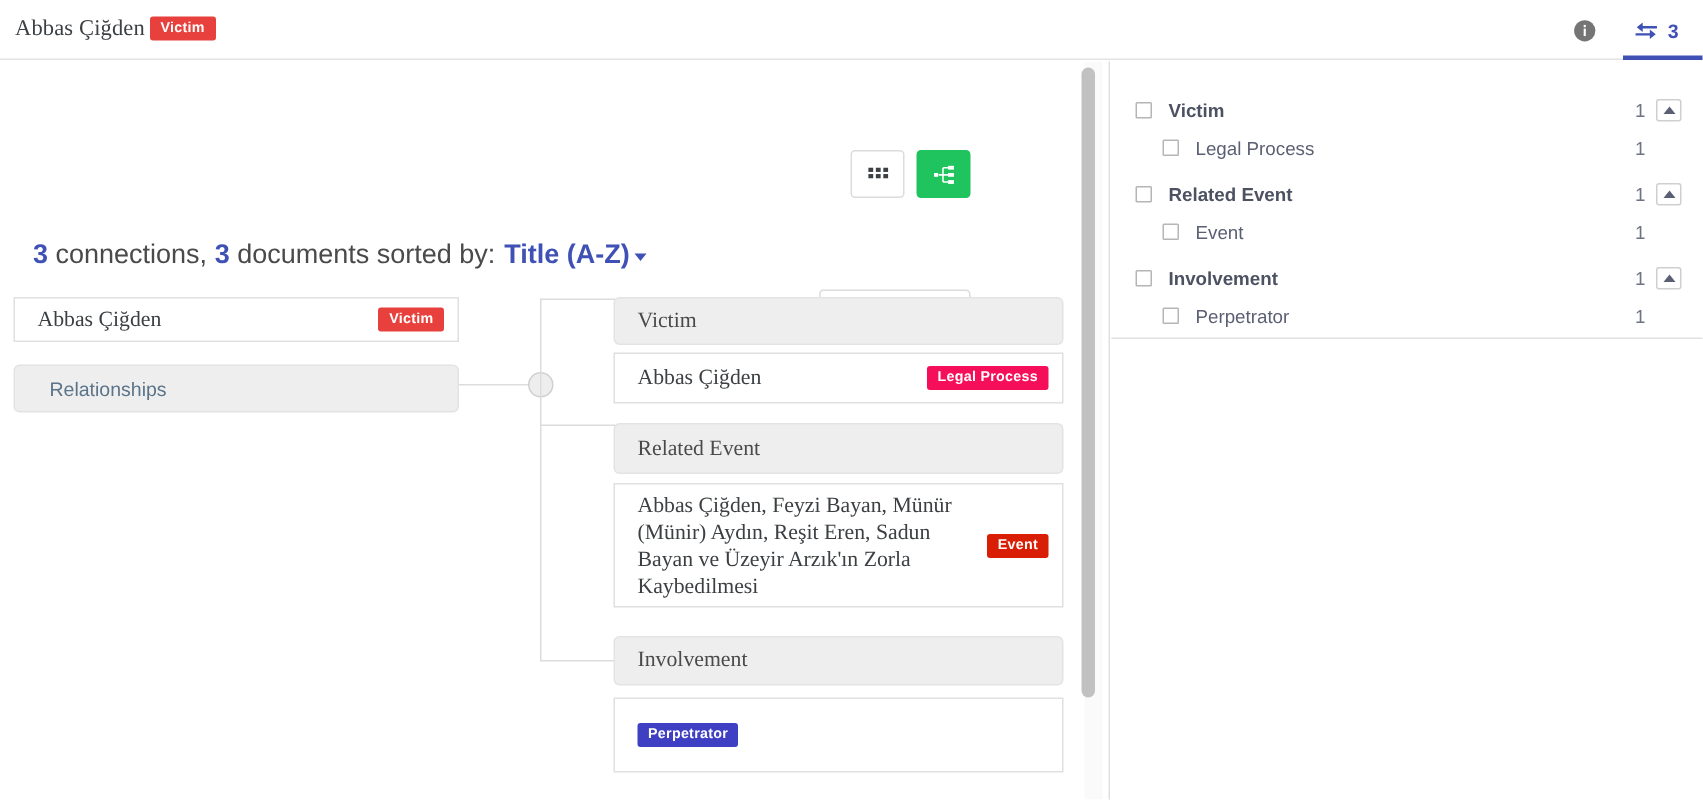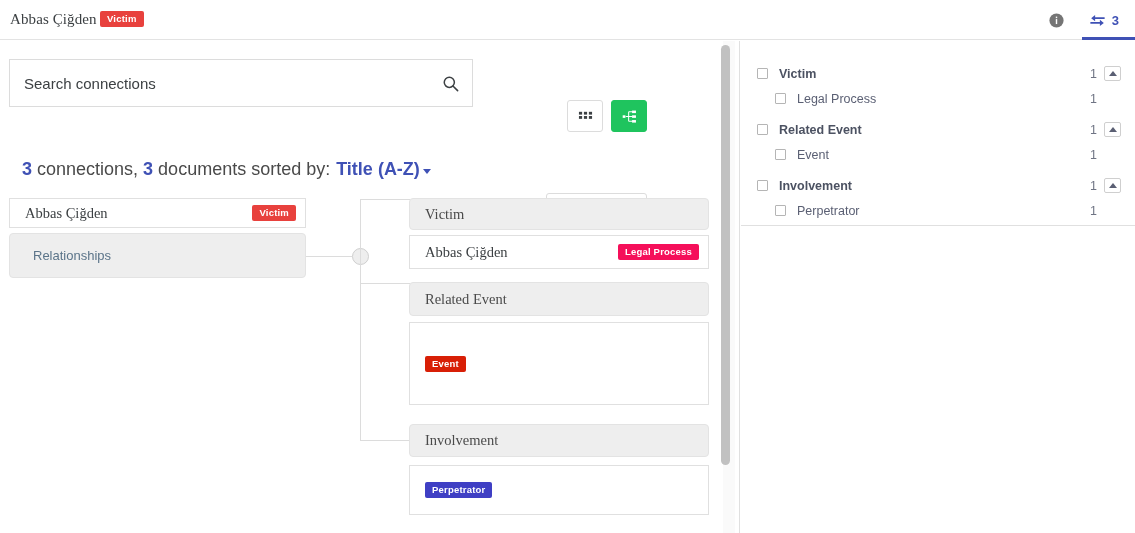--- a/index.html
+++ b/index.html
@@ -361,29 +361,20 @@
         <path d="M15 11 L15 14 L3 14 L3 16 L15 16 L15 19 L20 15 Z" fill="#3f51b5"></path>
       </svg>
       <span class="count">3</span>
       <div class="tab-underline"></div>
     </div>
   </div>
 </div>
 
 <div class="main">
 
-  <div class="search-box">
-    <input class="search-input" type="text" placeholder="Search connections" style="">
-    <div class="search-icon-btn">
-      <svg width="19" height="19" viewBox="0 0 24 24" aria-hidden="true">
-        <circle cx="10.5" cy="10.5" r="6.4" fill="none" stroke="#3c4043" stroke-width="1.9"></circle>
-        <line x1="15.4" y1="15.4" x2="21" y2="21" stroke="#3c4043" stroke-width="2" stroke-linecap="round"></line>
-      </svg>
-    </div>
-  </div>
 
   <div class="meta-line">
     <span class="num">3</span><span> connections, </span><span class="num">3</span><span> documents sorted by:</span><span class="sort"><span>Title (A-Z)</span><i class="caret-down"></i></span>
   </div>
 
   <div class="view-toggle">
     <div class="toggle-btn inactive">
       <svg width="15" height="15" viewBox="0 0 16 16" aria-hidden="true">
         <g fill="#3c4043">
           <rect x="1" y="3" width="3.4" height="3"></rect>
@@ -416,21 +407,21 @@
     <span>Expand</span>
   </div>
 
   <div class="tree">
 
     <div class="node-card" style="left:9px; top:157px; width:297px; height:30px;">
       <span class="card-text">Abbas Çiğden</span>
       <span class="badge" style="background:#e8413d;">Victim</span>
     </div>
 
-    <div class="rel-card" style="left:9px; top:192px; width:297px; height:45px;padding-left:23px;">
+    <div class="rel-card" style="left:9px; top:202px; width:297px; height:32px;padding-left:23px;">
       <span>Relationships</span>
     </div>
 
     <div class="line hline" style="left:306px; top:215px; width:46px;"></div>
     <div class="hub" style="left:352px; top:207px;"></div>
 
     <div class="line vline" style="left:360px; top:158px; height:241px;"></div>
 
     <div class="line hline" style="left:360px; top:158px; width:50px;"></div>
     <div class="line hline" style="left:360px; top:242px; width:50px;"></div>
@@ -441,20 +432,21 @@
     </div>
     <div class="node-card" style="left:409px; top:194px; width:300px; height:34px;">
       <span class="card-text">Abbas Çiğden</span>
       <span class="badge" style="background:#f50f5a;">Legal Process</span>
     </div>
 
     <div class="group-card" style="left:409px; top:241px; width:300px; height:34px;">
       <span>Related Event</span>
     </div>
     <div class="node-card" style="left:409px; top:281px; width:300px; height:83px; align-items:center;">
+      <span class="card-text" style="max-width:222px; display:block;">Abbas Çiğden, Feyzi Bayan, Münür (Münir) Aydın, Reşit Eren, Sadun Bayan ve Üzeyir Arzık'ın Zorla Kaybedilmesi</span>
       <span class="badge" style="background:#d81f06;">Event</span>
     </div>
 
     <div class="group-card" style="left:409px; top:383px; width:300px; height:33px;">
       <span>Involvement</span>
     </div>
     <div class="node-card" style="left:409px; top:424px; width:300px; height:50px;">
       <span class="badge" style="background:#3f3fc4;">Perpetrator</span>
     </div>
   </div>

